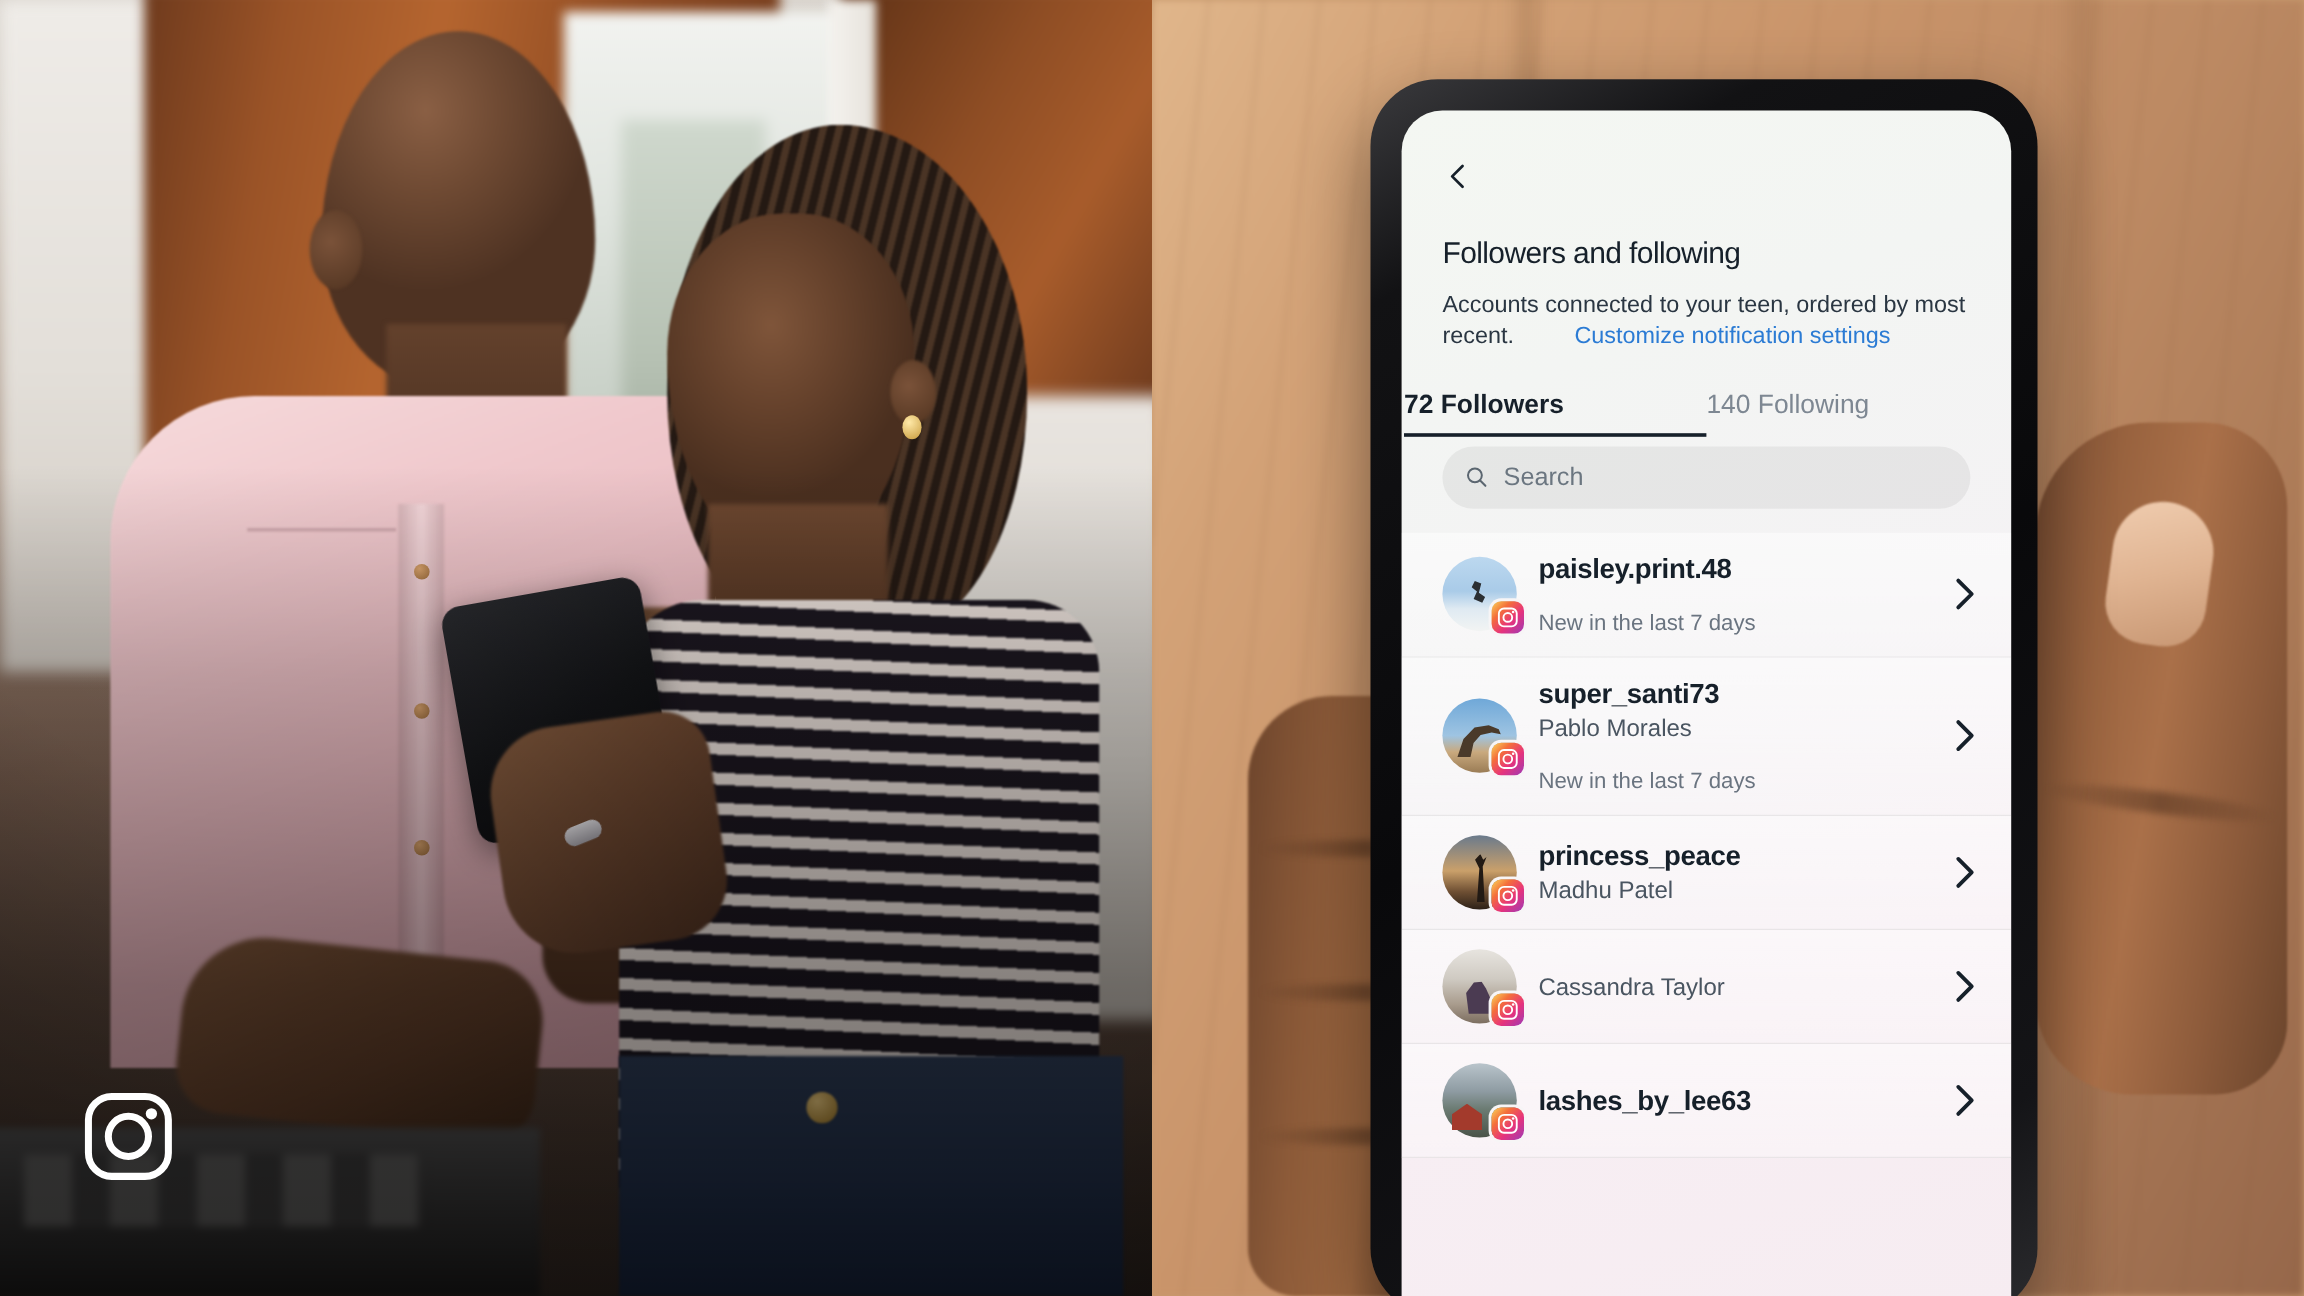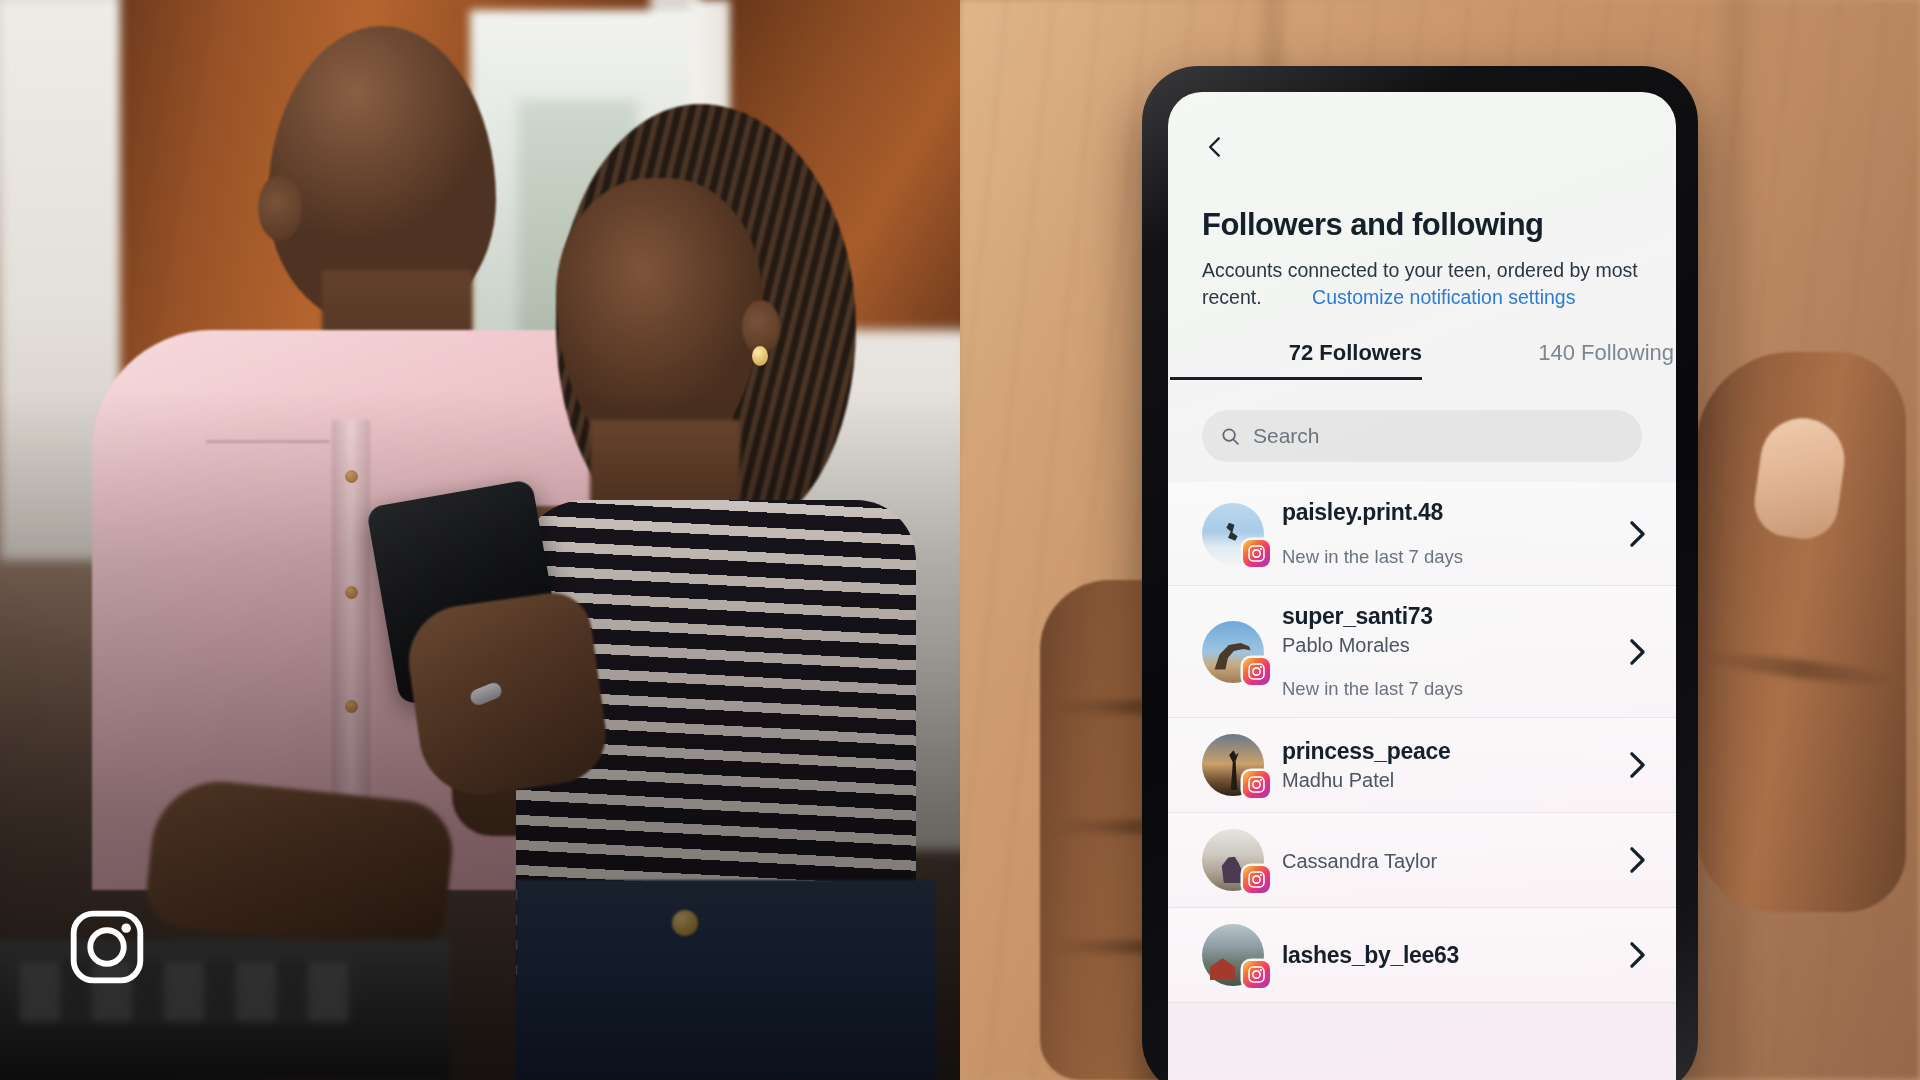--- a/index.html
+++ b/index.html
@@ -291,23 +291,23 @@
     overflow: hidden;
     background:
       linear-gradient(160deg, #f4f7f2 0%, #f3f5f3 22%, #f4f2f4 48%, #f7eef3 72%, #f6ecf1 100%);
   }
   .scr-pad { padding: 30px 34px 0 34px; }
 
   .back-row { height: 50px; display: flex; align-items: center; }
   .back-chevron { width: 26px; height: 26px; display:block; }
 
   .screen-title {
-    margin-top: 36px;
-    font-size: 31px;
-    font-weight: 700;
+    margin-top: 26px;
+    font-size: 25px;
+    font-weight: 400;
     color: #16202a;
     letter-spacing: -0.5px;
     line-height: 1.1;
   }
   .screen-sub {
     margin-top: 15px;
     font-size: 19.5px;
     line-height: 1.36;
     color: #2a3642;
     max-width: 470px;
@@ -318,34 +318,34 @@
     margin-left: 45px;
   }
 
   .tabs {
     display: flex;
     margin-top: 30px;
     padding: 0 2px;
   }
   .tab {
     flex: 1;
-    text-align: right;
+    text-align: left;
     padding-bottom: 14px;
     font-size: 22px;
     color: #7d8792;
     position: relative;
   }
   .tab.active { color: #16202a; font-weight: 600; }
   .tab.active::after {
     content: "";
     position: absolute; left: 0; right: 0; bottom: 0; height: 3px;
     background: #16202a;
   }
 
-  .search-wrap { padding: 0 34px; margin-top: 30px; }
+  .search-wrap { padding: 0 34px; margin-top: 8px; }
   .search-bar {
     height: 52px;
     border-radius: 26px;
     background: rgba(0,0,0,0.055);
     display: flex; align-items: center;
     padding: 0 18px;
     gap: 12px;
   }
   .search-icon { width: 21px; height: 21px; flex: none; display:block; }
   .search-input {

